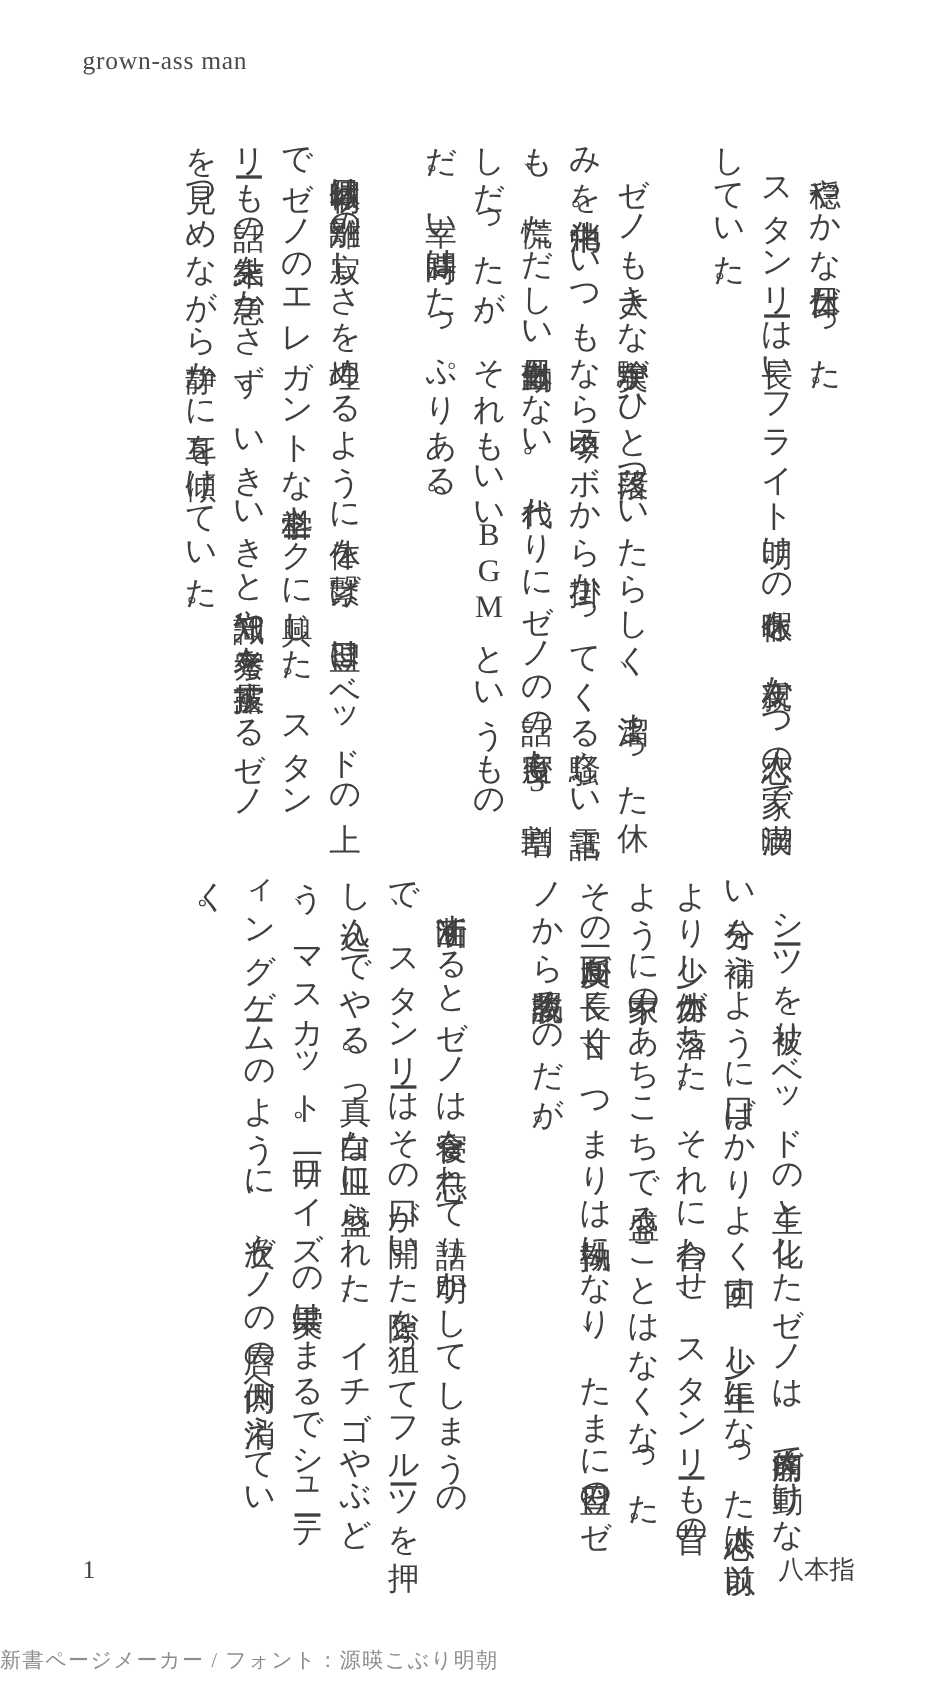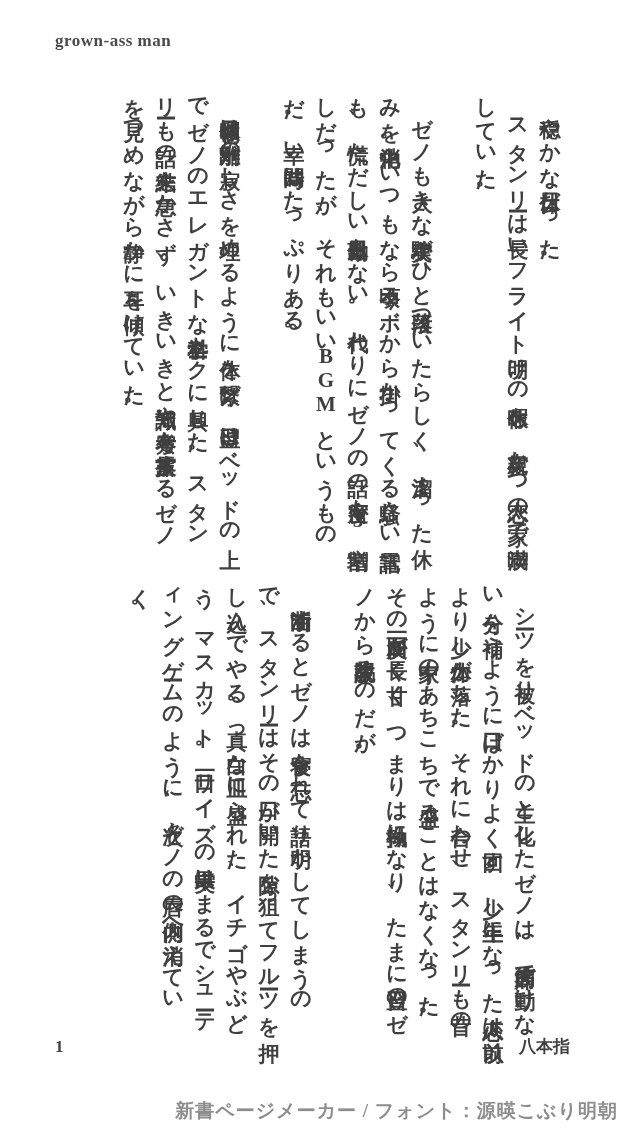--- a/index.html
+++ b/index.html
@@ -9,21 +9,20 @@
     height: 1132px;
     background: #ffffff;
     overflow: hidden;
     font-family: "Liberation Serif", serif;
   }
   .page {
     position: relative;
     width: 618px;
     height: 988px;
     background: #ffffff;
-    font-weight: bold;
   }
   .header-title {
     position: absolute;
     left: 55px;
     top: 31px;
     font-size: 17px;
     color: #4a4a4a;
     letter-spacing: 0.5px;
   }
   .vblock {
@@ -63,22 +62,22 @@
     top: 1035px;
     font-size: 17px;
     color: #3f3f3f;
     margin-left: 28px;
   }
   .footer-credit {
     position: absolute;
     left: 0;
     right: 0;
     top: 1098px;
-    text-align: right;
-    font-size: 19px;
+    text-align: left;
+    font-size: 14px;
     color: #8d8d8d;
     letter-spacing: 1px;
   }
 </style>
 </head>
 <body>
 
 <div class="page">
 
   <div class="header-title">grown-ass man</div>

